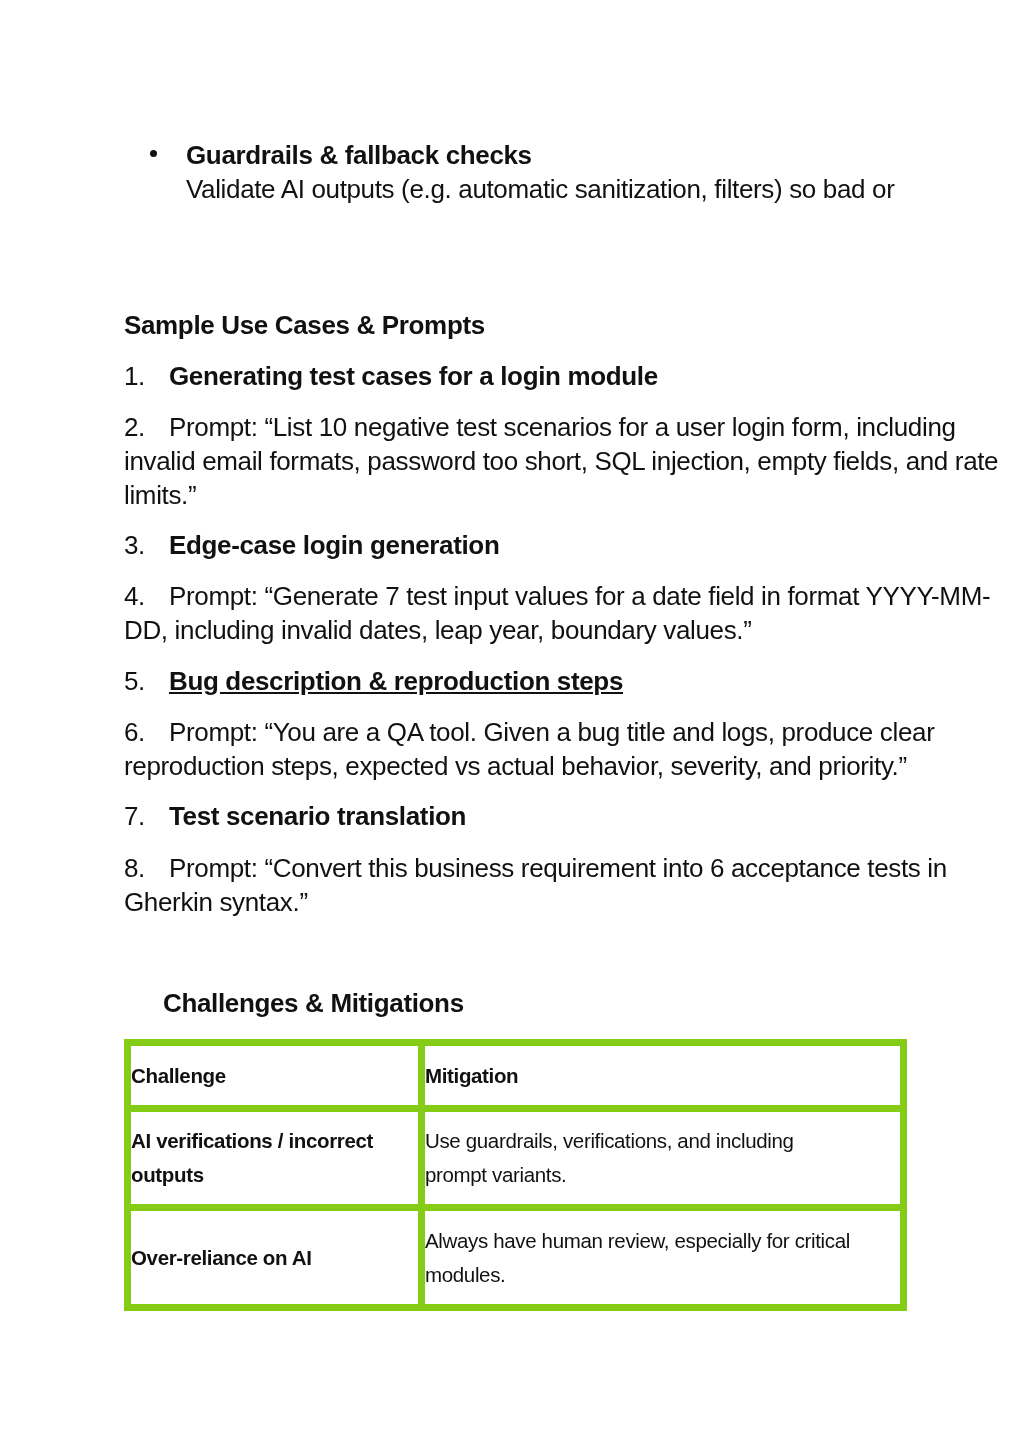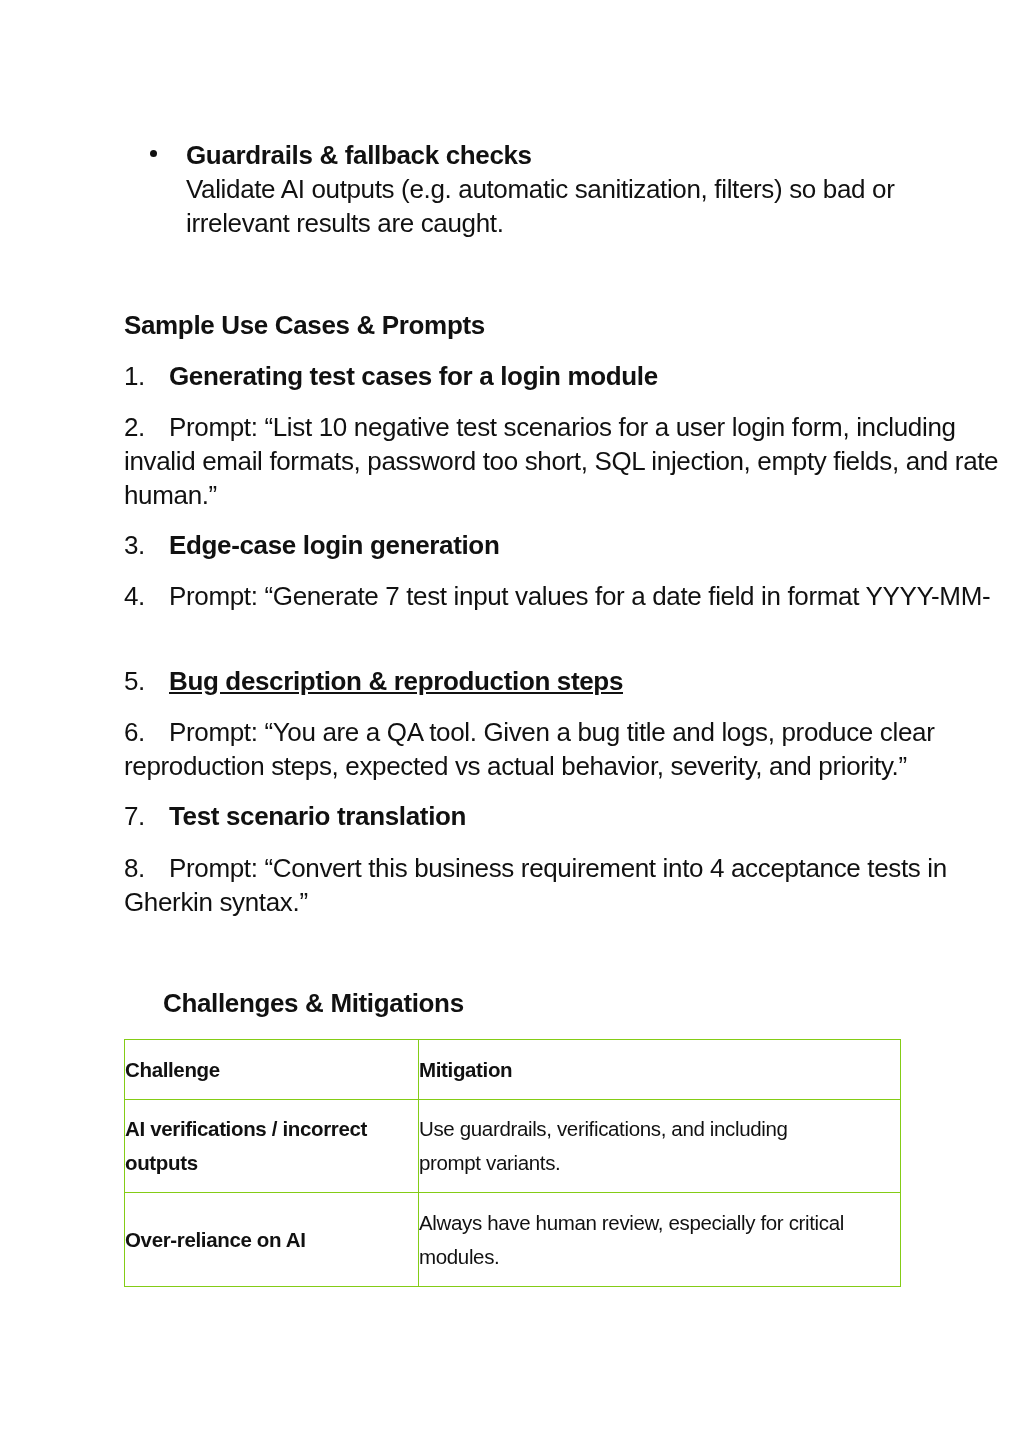--- a/index.html
+++ b/index.html
@@ -69,21 +69,21 @@
   
   .ctable {
     position: absolute;
     left: 124px;
     top: 1023px;
     width: 776px;
     border-collapse: collapse;
     table-layout: fixed;
   }
   .ctable td {
-    border: 1px solid #84cc16;
+    border: 7px solid #84cc16;
     padding: 0;
     vertical-align: middle;
     font-size: 20.5px;
     letter-spacing: -0.35px;
     line-height: 34px;
   }
   .ctable col.c1 { width: 294px; }
   .ctable col.c2 { width: 482px; }
   .ctable tr.h td { height: 59px; }
   .ctable tr.r1 td { height: 92px; }
@@ -92,59 +92,59 @@
 </head>
 <body>
 
 <div class="page">
 
   <div class="bullet-item txt">
     <span class="bullet-dot"></span>
     <div class="bullet-body">
       <div class="b">Guardrails &amp; fallback checks</div>
       <div>Validate AI outputs (e.g. automatic sanitization, filters) so bad or</div>
-      <div>irrelevant results are caught.</div>
     </div>
   </div>
 
   <div class="section-heading txt b" style="top:292px;">Sample Use Cases &amp; Prompts</div>
 
   <div class="num-item txt" style="top:343px;">
     <span class="num">1.</span><span class="b">Generating test cases for a login module</span>
   </div>
 
   <div class="num-item txt" style="top:394px;">
     <div><span class="num">2.</span><span>Prompt: “List 10 negative test scenarios for a user login form, including</span></div>
     <div>invalid email formats, password too short, SQL injection, empty fields, and rate</div>
-    <div>human.”</div>
+    <div>limits.”</div>
   </div>
 
   <div class="num-item txt" style="top:512px;">
     <span class="num">3.</span><span class="b">Edge-case login generation</span>
   </div>
 
   <div class="num-item txt" style="top:563px;">
     <div><span class="num">4.</span><span>Prompt: “Generate 7 test input values for a date field in format YYYY-MM-</span></div>
+    <div>DD, including invalid dates, leap year, boundary values.”</div>
   </div>
 
   <div class="num-item txt" style="top:648px;text-decoration:underline;">
     <span class="num">5.</span><span class="b">Bug description &amp; reproduction steps</span>
   </div>
 
   <div class="num-item txt" style="top:699px;">
     <div><span class="num">6.</span><span>Prompt: “You are a QA tool. Given a bug title and logs, produce clear</span></div>
     <div>reproduction steps, expected vs actual behavior, severity, and priority.”</div>
   </div>
 
   <div class="num-item txt" style="top:783px;">
     <span class="num">7.</span><span class="b">Test scenario translation</span>
   </div>
 
   <div class="num-item txt" style="top:835px;">
-    <div><span class="num">8.</span><span>Prompt: “Convert this business requirement into 4 acceptance tests in</span></div>
+    <div><span class="num">8.</span><span>Prompt: “Convert this business requirement into 6 acceptance tests in</span></div>
     <div>Gherkin syntax.”</div>
   </div>
 
   <div class="section-heading txt b" style="top:970px;margin-left:39px;">Challenges &amp; Mitigations</div>
 
   <table class="ctable">
     <colgroup>
         <col class="c1">
         <col class="c2">
       </colgroup>

